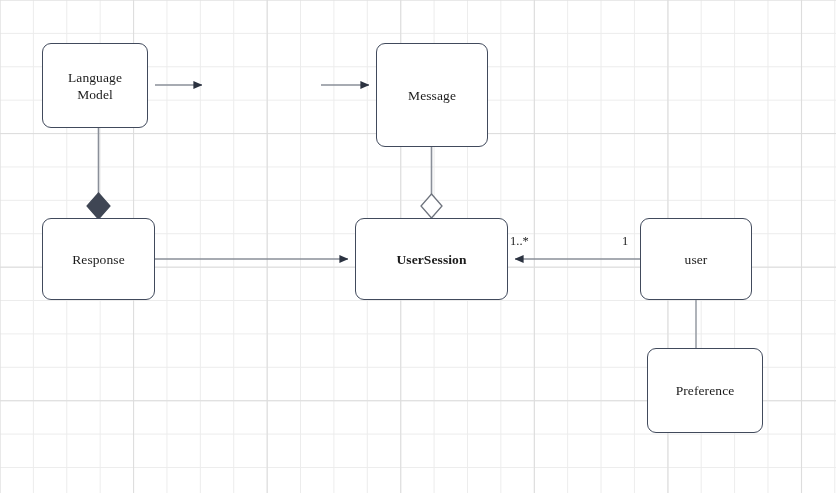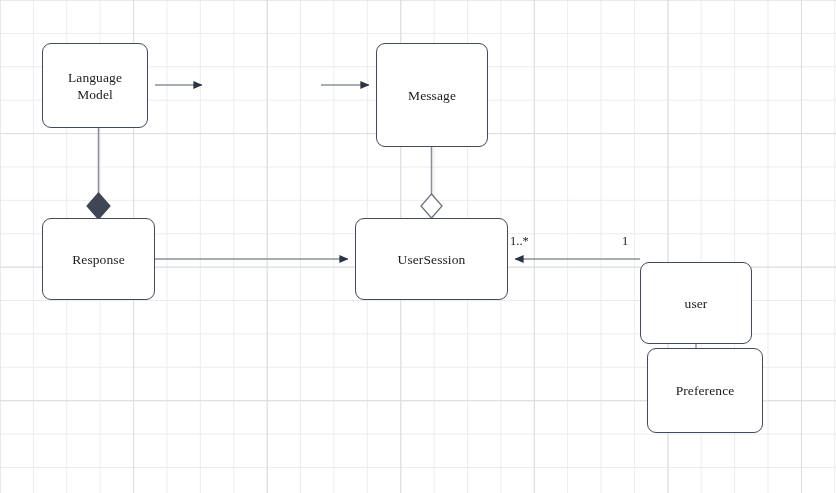--- a/index.html
+++ b/index.html
@@ -118,25 +118,25 @@
 
 
   <div class="node" style="left:376px; top:43px; width:112px; height:104px;">
     <span class="node-label">Message</span>
   </div>
 
   <div class="node" style="left:42px; top:218px; width:113px; height:82px;">
     <span class="node-label">Response</span>
   </div>
 
-  <div class="node" style="left:355px; top:218px; width:153px; height:82px;">
+  <div class="node" style="left:355px; top:218px; width:153px; height:82px;font-weight:bold;">
     <span class="node-label">UserSession</span>
   </div>
 
-  <div class="node" style="left:640px; top:218px; width:112px; height:82px;margin-top:44px;">
+  <div class="node" style="left:640px; top:218px; width:112px; height:82px;">
     <span class="node-label">user</span>
   </div>
 
   <div class="node" style="left:647px; top:348px; width:116px; height:85px;">
     <span class="node-label">Preference</span>
   </div>
 
   <div class="edge-label" style="left:510px; top:235px;">1..*</div>
 
   <div class="edge-label" style="left:622px; top:235px;">1</div>

